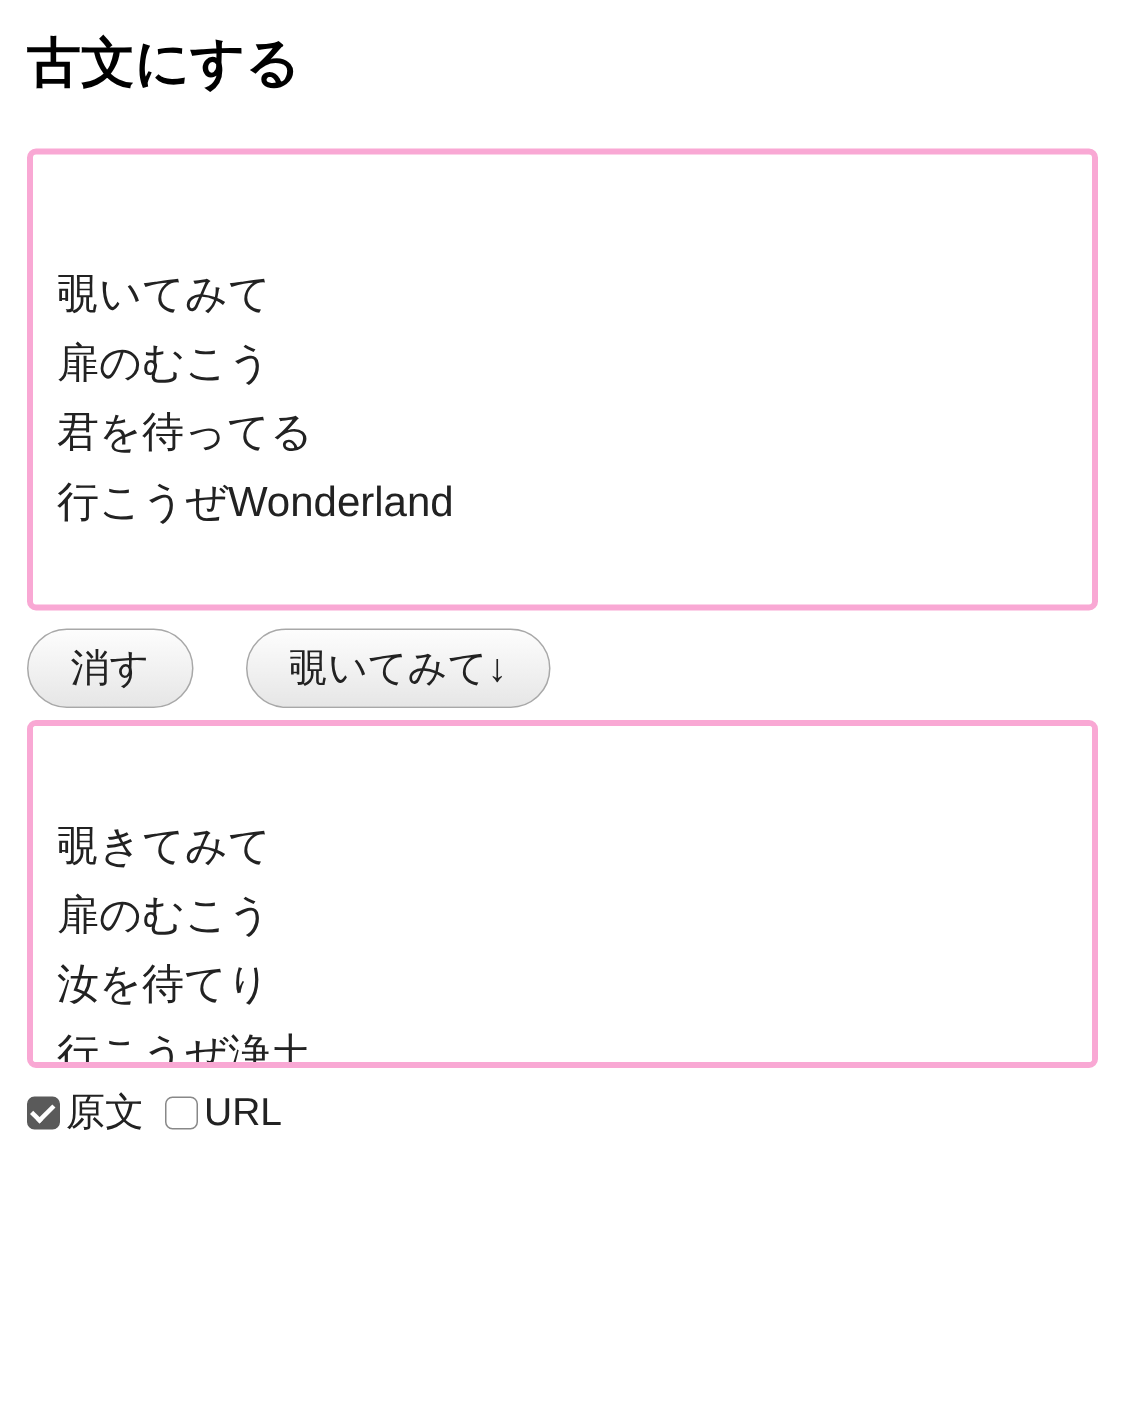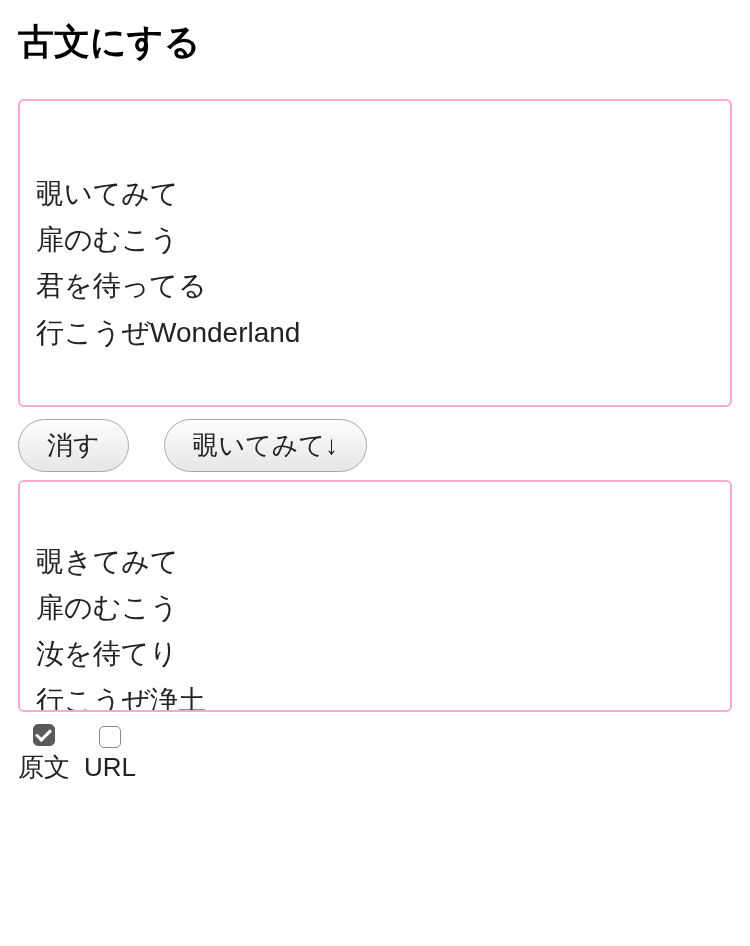--- a/index.html
+++ b/index.html
@@ -14,21 +14,21 @@
       width: 750px;
     }
     .page-title {
       font-size: 36px;
       font-weight: bold;
       color: #000;
       margin-bottom: 32px;
     }
     .textarea-box {
       width: 100%;
-      border: 2px solid #f9a8d4;
+      border: 4px solid #f9a8d4;
       border-radius: 6px;
       padding: 14px 16px;
       font-size: 28px;
       line-height: 1.65;
       color: #222;
       background: #fff;
       font-family: inherit;
       resize: none;
       display: block;
       white-space: pre-wrap;
@@ -64,21 +64,20 @@
       display: flex;
       align-items: center;
       gap: 14px;
     }
     .checkbox-item {
       display: flex;
       align-items: center;
       gap: 4px;
       font-size: 26px;
       color: #222;
-      flex-direction: column;
     }
     .checkbox-visual {
       width: 22px;
       height: 22px;
       border: 1.5px solid #888;
       border-radius: 5px;
       display: inline-flex;
       align-items: center;
       justify-content: center;
       background: #fff;

